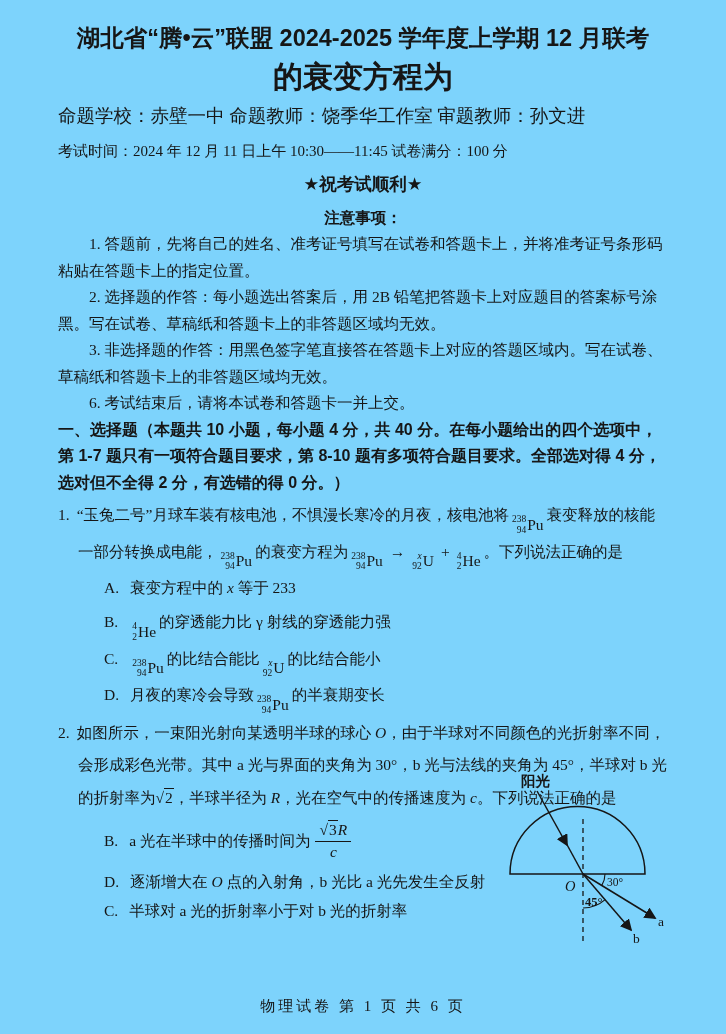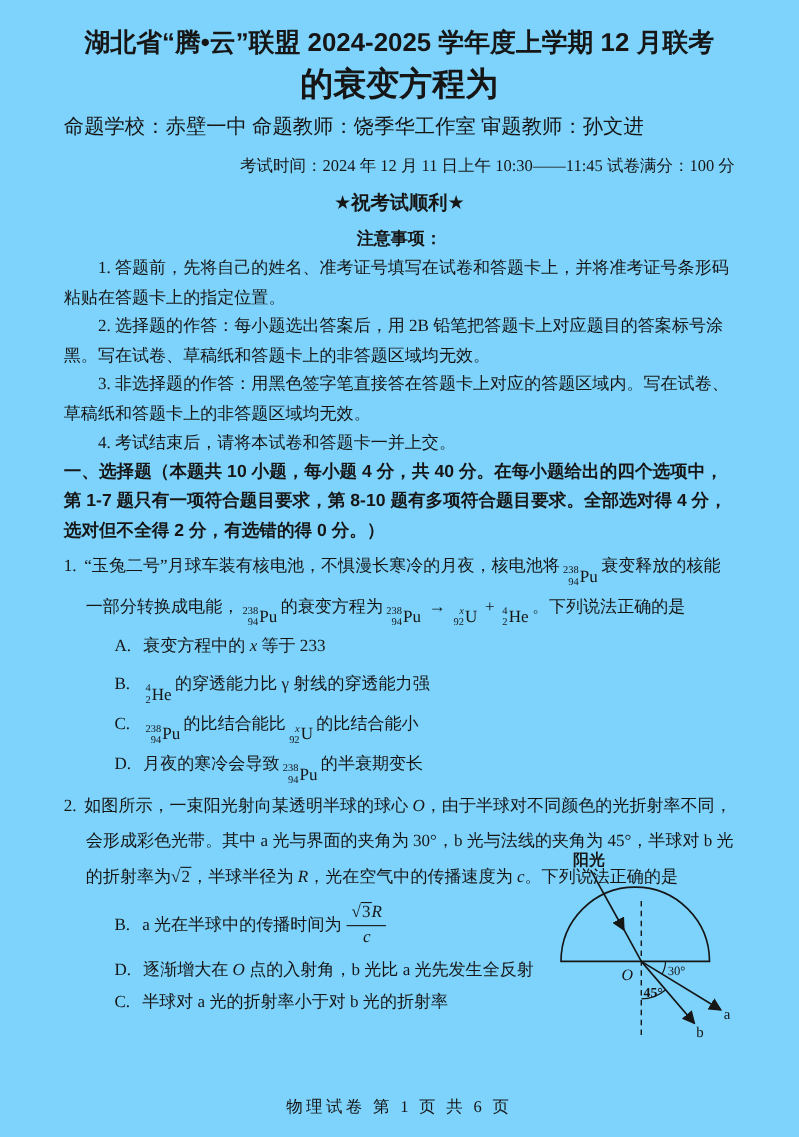--- a/index.html
+++ b/index.html
@@ -16,21 +16,21 @@
 
   .title1{
     font-family:"Liberation Sans","DejaVu Sans",sans-serif;
     font-weight:700;font-size:23.5px;text-align:center;line-height:1.4;margin:0;
   }
   .title2{
     font-family:"Liberation Sans","DejaVu Sans",sans-serif;
     font-weight:700;font-size:30px;text-align:center;line-height:1.25;margin:3px 0 0 0;
   }
   .authors{font-size:18.5px;text-align:left;line-height:1.35;margin:9px 0 0 0;}
-  .exam-info{font-size:15px;text-align:right;line-height:1.4;margin:12px 0 0 0;}
+  .exam-info{font-size:15px;text-align:left;line-height:1.4;margin:12px 0 0 0;}
   .wish{
     font-family:"Liberation Sans","DejaVu Sans",sans-serif;
     font-weight:700;font-size:17.5px;text-align:center;line-height:1.4;margin:10px 0 0 0;
   }
 
   .notice-h{
     font-family:"Liberation Sans","DejaVu Sans",sans-serif;
     font-weight:700;font-size:15.5px;line-height:1.7;margin:8px 0 0 0;text-align:center;
   }
   .notice-item{font-size:15.5px;line-height:1.71;text-indent:2em;margin:0;}
@@ -80,21 +80,21 @@
     <p class="title1">湖北省“腾•云”联盟 2024-2025 学年度上学期 12 月联考</p>
     <p class="title2">的衰变方程为</p>
     <p class="authors">命题学校：赤壁一中  命题教师：饶季华工作室  审题教师：孙文进</p>
     <p class="exam-info">考试时间：2024 年 12 月 11 日上午 10:30——11:45  试卷满分：100 分</p>
     <p class="wish">★祝考试顺利★</p>
 
     <p class="notice-h">注意事项：</p>
     <p class="notice-item">1. 答题前，先将自己的姓名、准考证号填写在试卷和答题卡上，并将准考证号条形码粘贴在答题卡上的指定位置。</p>
     <p class="notice-item">2. 选择题的作答：每小题选出答案后，用 2B 铅笔把答题卡上对应题目的答案标号涂黑。写在试卷、草稿纸和答题卡上的非答题区域均无效。</p>
     <p class="notice-item">3. 非选择题的作答：用黑色签字笔直接答在答题卡上对应的答题区域内。写在试卷、草稿纸和答题卡上的非答题区域均无效。</p>
-    <p class="notice-item">4. 考试结束后，请将本试卷和答题卡一并上交。</p>
+    <p class="notice-item">6. 考试结束后，请将本试卷和答题卡一并上交。</p>
 
     <p class="sec-h">一、选择题（本题共 10 小题，每小题 4 分，共 40 分。在每小题给出的四个选项中，第 1-7 题只有一项符合题目要求，第 8-10 题有多项符合题目要求。全部选对得 4 分，选对但不全得 2 分，有选错的得 0 分。）</p>
 
     <div>
       <p class="q-text"><span class="q-num">1.</span><span>“玉兔二号”月球车装有核电池，不惧漫长寒冷的月夜，核电池将</span><span class="iso">
             <span class="scr">
               <span>238</span>
               <span>94</span>
             </span>
             <span class="sym">Pu</span>

